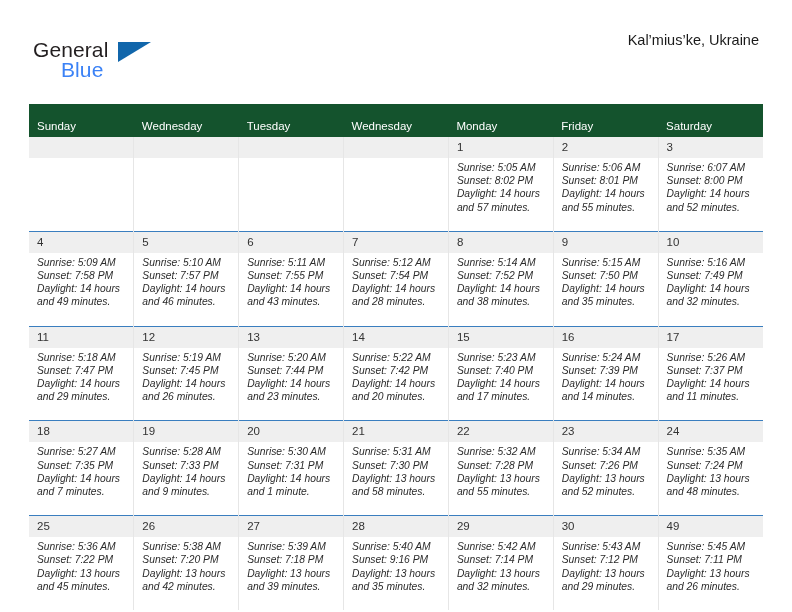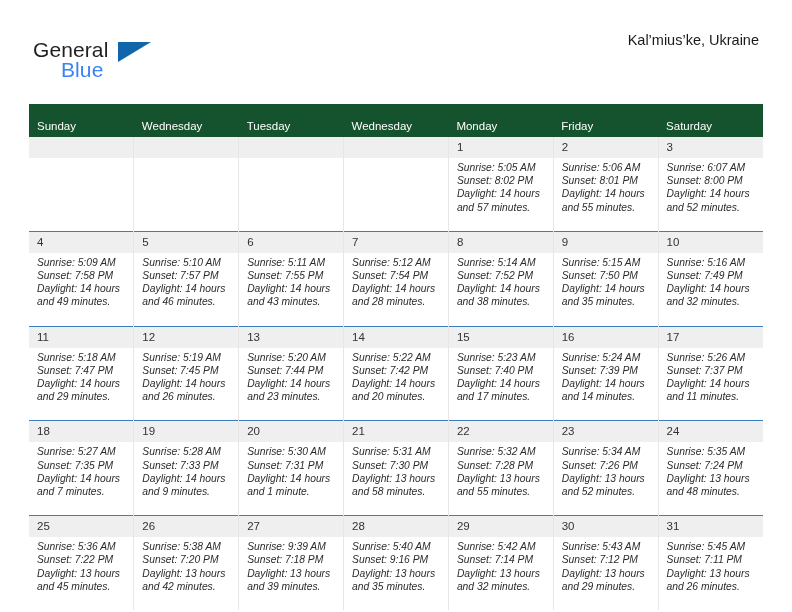--- a/index.html
+++ b/index.html
@@ -420,21 +420,21 @@
             <div class="info">
               <div>Sunrise: 5:38 AM</div>
               <div>Sunset: 7:20 PM</div>
               <div>Daylight: 13 hours</div>
               <div>and 42 minutes.</div>
             </div>
           </td>
           <td>
             <span class="daynum">27</span>
             <div class="info">
-              <div>Sunrise: 9:39 AM</div>
+              <div>Sunrise: 5:39 AM</div>
               <div>Sunset: 7:18 PM</div>
               <div>Daylight: 13 hours</div>
               <div>and 39 minutes.</div>
             </div>
           </td>
           <td>
             <span class="daynum">28</span>
             <div class="info">
               <div>Sunrise: 5:40 AM</div>
               <div>Sunset: 9:16 PM</div>
@@ -454,21 +454,21 @@
           <td>
             <span class="daynum">30</span>
             <div class="info">
               <div>Sunrise: 5:43 AM</div>
               <div>Sunset: 7:12 PM</div>
               <div>Daylight: 13 hours</div>
               <div>and 29 minutes.</div>
             </div>
           </td>
           <td>
-            <span class="daynum">31</span>
+            <span class="daynum">49</span>
             <div class="info">
               <div>Sunrise: 5:45 AM</div>
               <div>Sunset: 7:11 PM</div>
               <div>Daylight: 13 hours</div>
               <div>and 26 minutes.</div>
             </div>
           </td>
         </tr>
       </tbody>
   </table>

